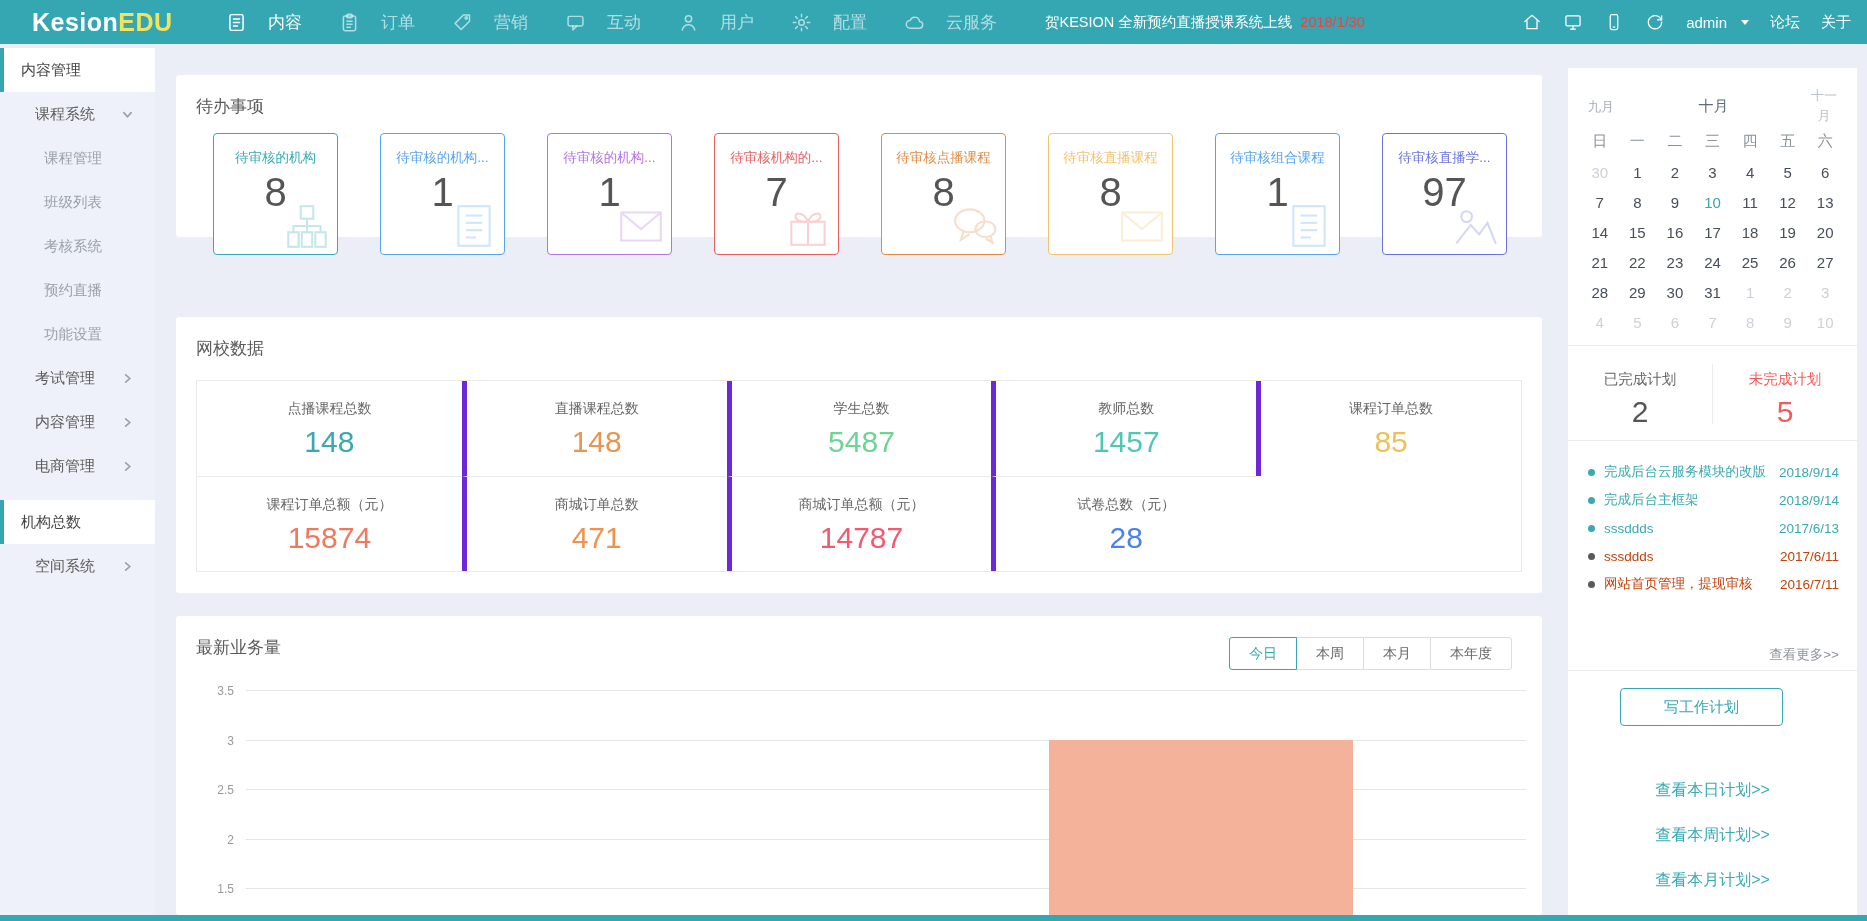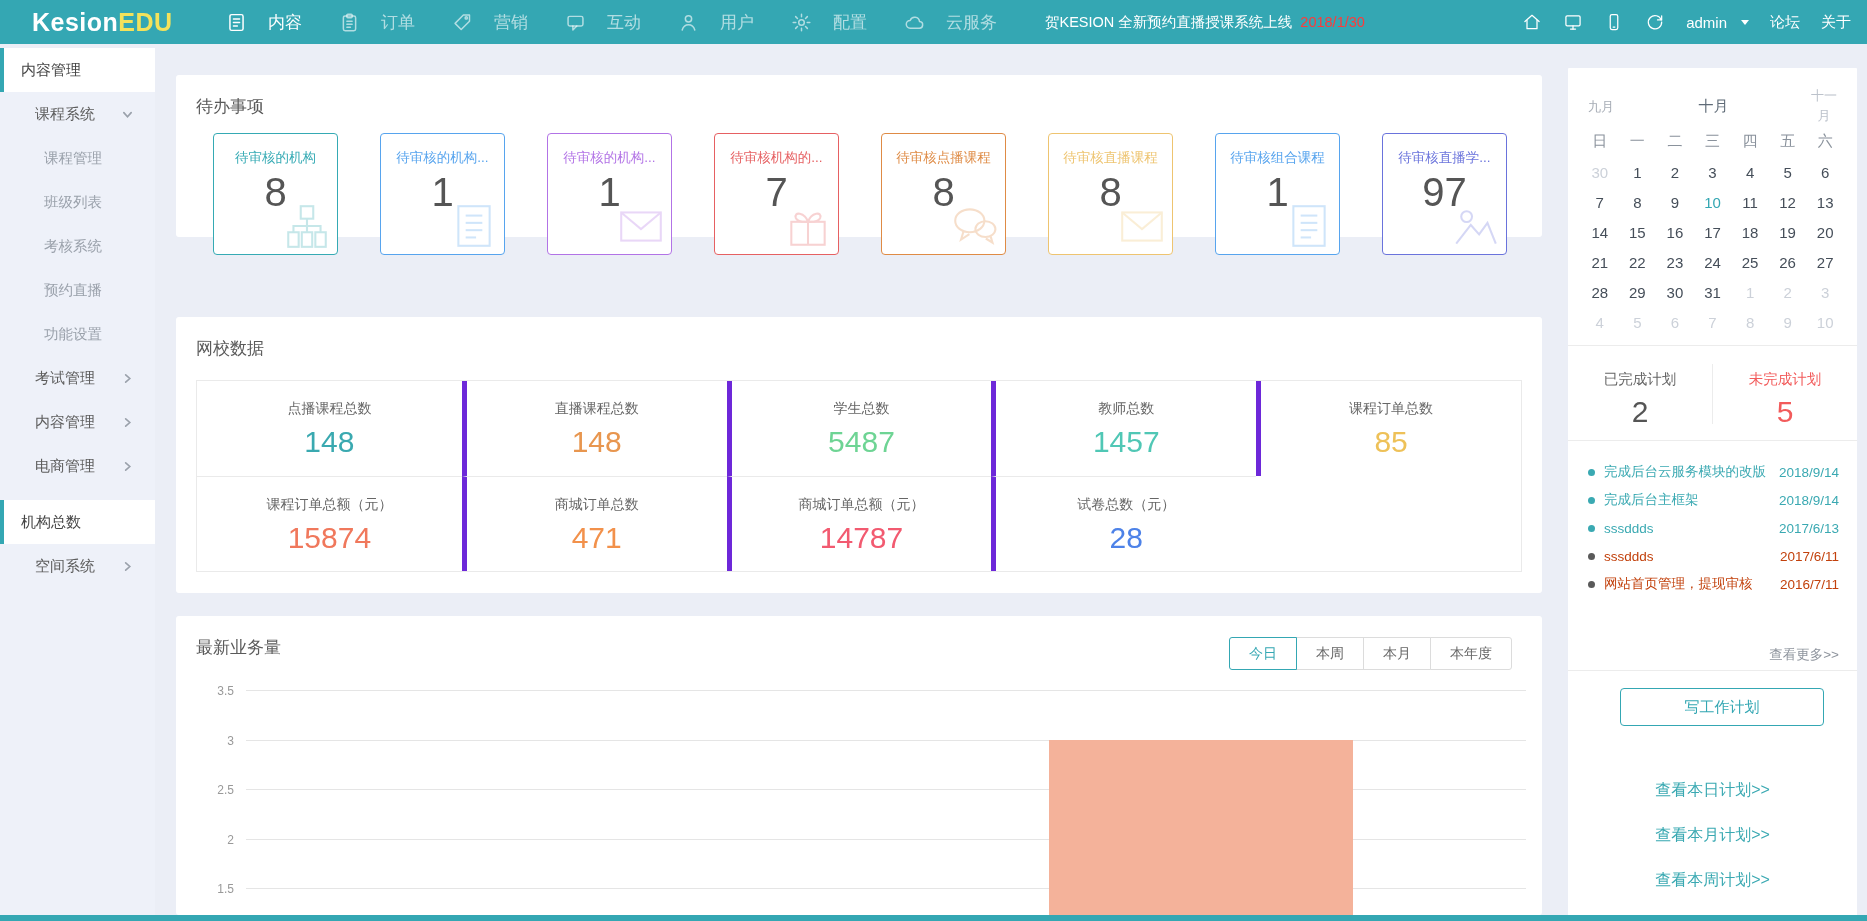--- a/index.html
+++ b/index.html
@@ -104,21 +104,21 @@
   .plan-value{display:block;margin-top:6px;font-size:30px;color:#555;}
   .plan-half.right .plan-label,.plan-half.right .plan-value{color:#f25b5b;}
   .task-list{position:absolute;top:390px;left:0;width:289px;}
   .task{height:28px;padding:0 18px 0 20px;display:flex;align-items:center;font-size:13.5px;color:#c2410c;}
   .task .dot{width:7px;height:7px;border-radius:50%;background:#5a5a5a;margin-right:9px;flex:none;}
   .task .ttext{flex:1;white-space:nowrap;overflow:hidden;text-overflow:ellipsis;}
   .task .tdate{margin-left:8px;flex:none;}
   .task.hl{color:#3aa9b2;}
   .task.hl .dot{background:#3aa9b2;}
   .more-link{position:absolute;top:578px;right:18px;font-size:13.5px;color:#8e949d;cursor:pointer;}
-  .write-plan{position:absolute;top:620px;left:52px;width:204px;height:38px;background:#fff;border:1px solid var(--teal);
+  .write-plan{position:absolute;top:620px;left:52px;width:163px;height:38px;background:#fff;border:1px solid var(--teal);
     border-radius:4px;color:var(--teal);font-size:15px;cursor:pointer;font-family:inherit;}
   .plan-links{position:absolute;top:712px;left:0;width:289px;text-align:center;}
   .plan-link{display:block;height:24px;margin-bottom:21px;font-size:16px;color:#3aa9b2;cursor:pointer;}
 
   .bottom-strip{position:absolute;left:0;bottom:0;width:1867px;height:6px;background:var(--teal);}
 </style>
 </head>
 <body>
 
 <header>
@@ -558,18 +558,18 @@
      <span class="dot"></span>
      <span class="ttext">网站首页管理，提现审核</span>
      <span class="tdate">2016/7/11</span>
    </div>
     </div>
   <div class="more-link">查看更多&gt;&gt;</div>
   <div class="rp-divider" style="top:602px"></div>
   <button class="write-plan">写工作计划</button>
   <div class="plan-links">
       <span class="plan-link">查看本日计划&gt;&gt;</span>
+      <span class="plan-link">查看本周计划&gt;&gt;</span>
       <span class="plan-link">查看本月计划&gt;&gt;</span>
-      <span class="plan-link">查看本周计划&gt;&gt;</span>
     </div>
 </aside>
 
 <div class="bottom-strip"></div>
 
 </body></html>

